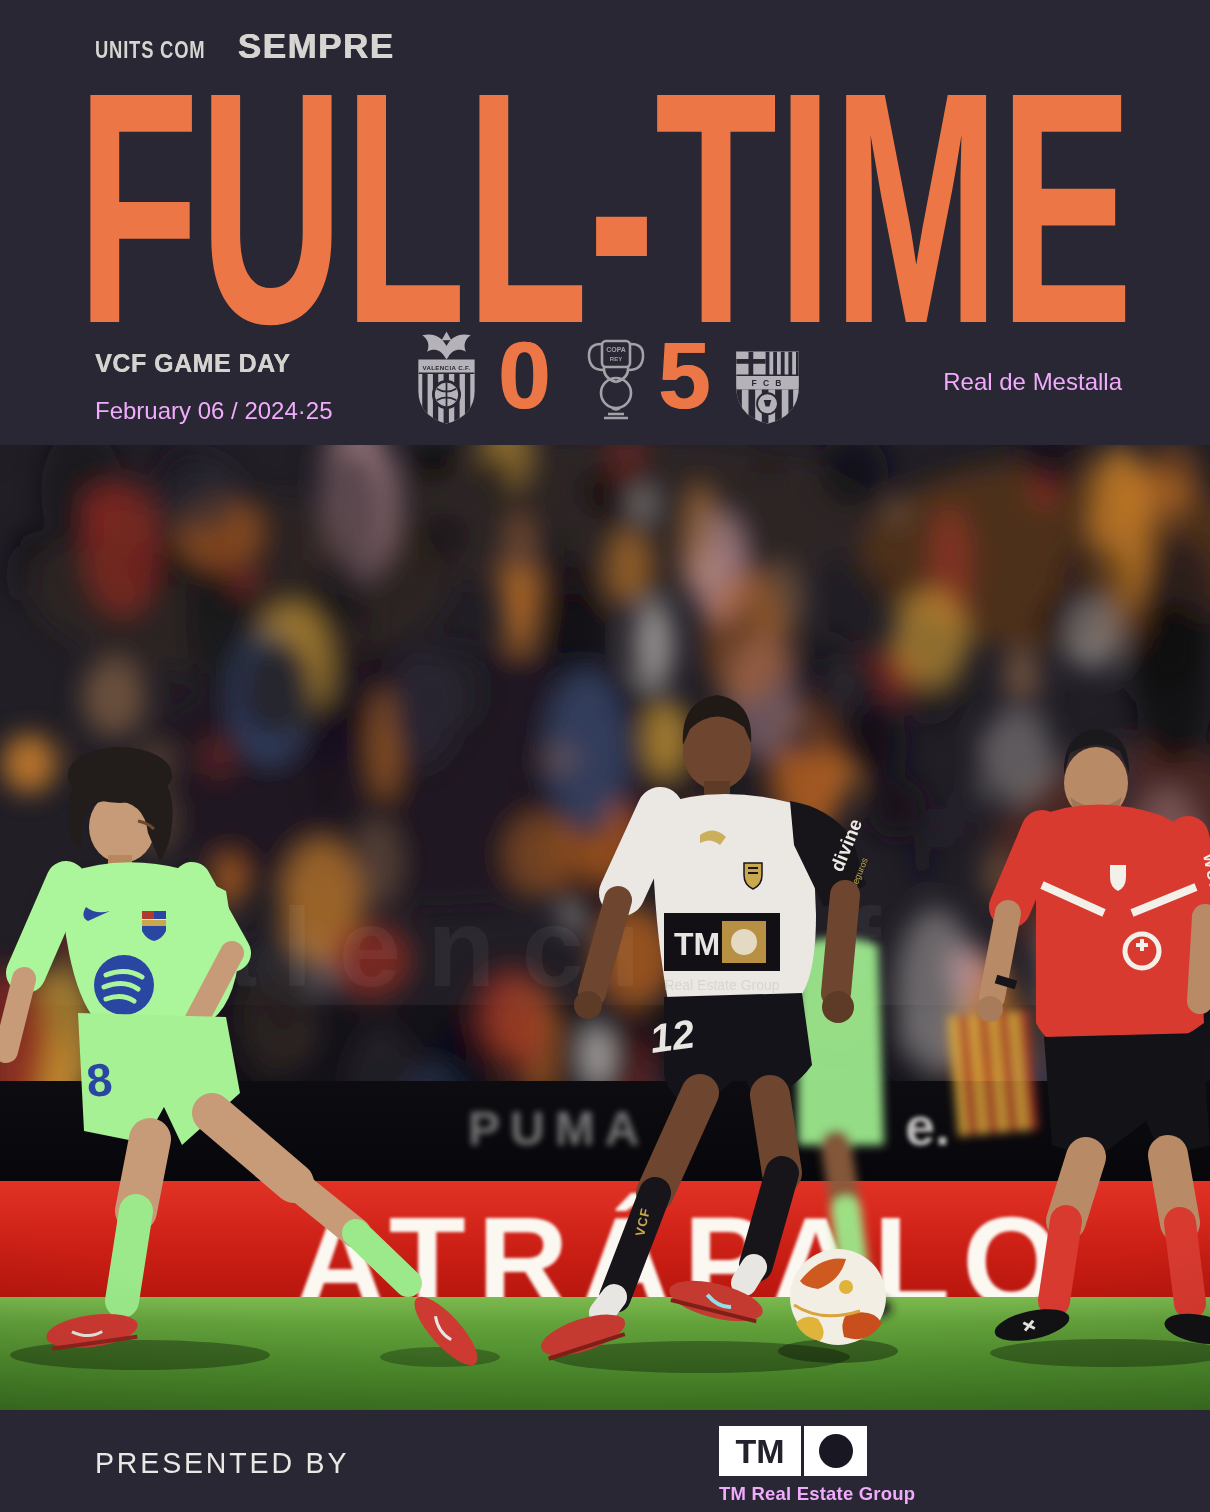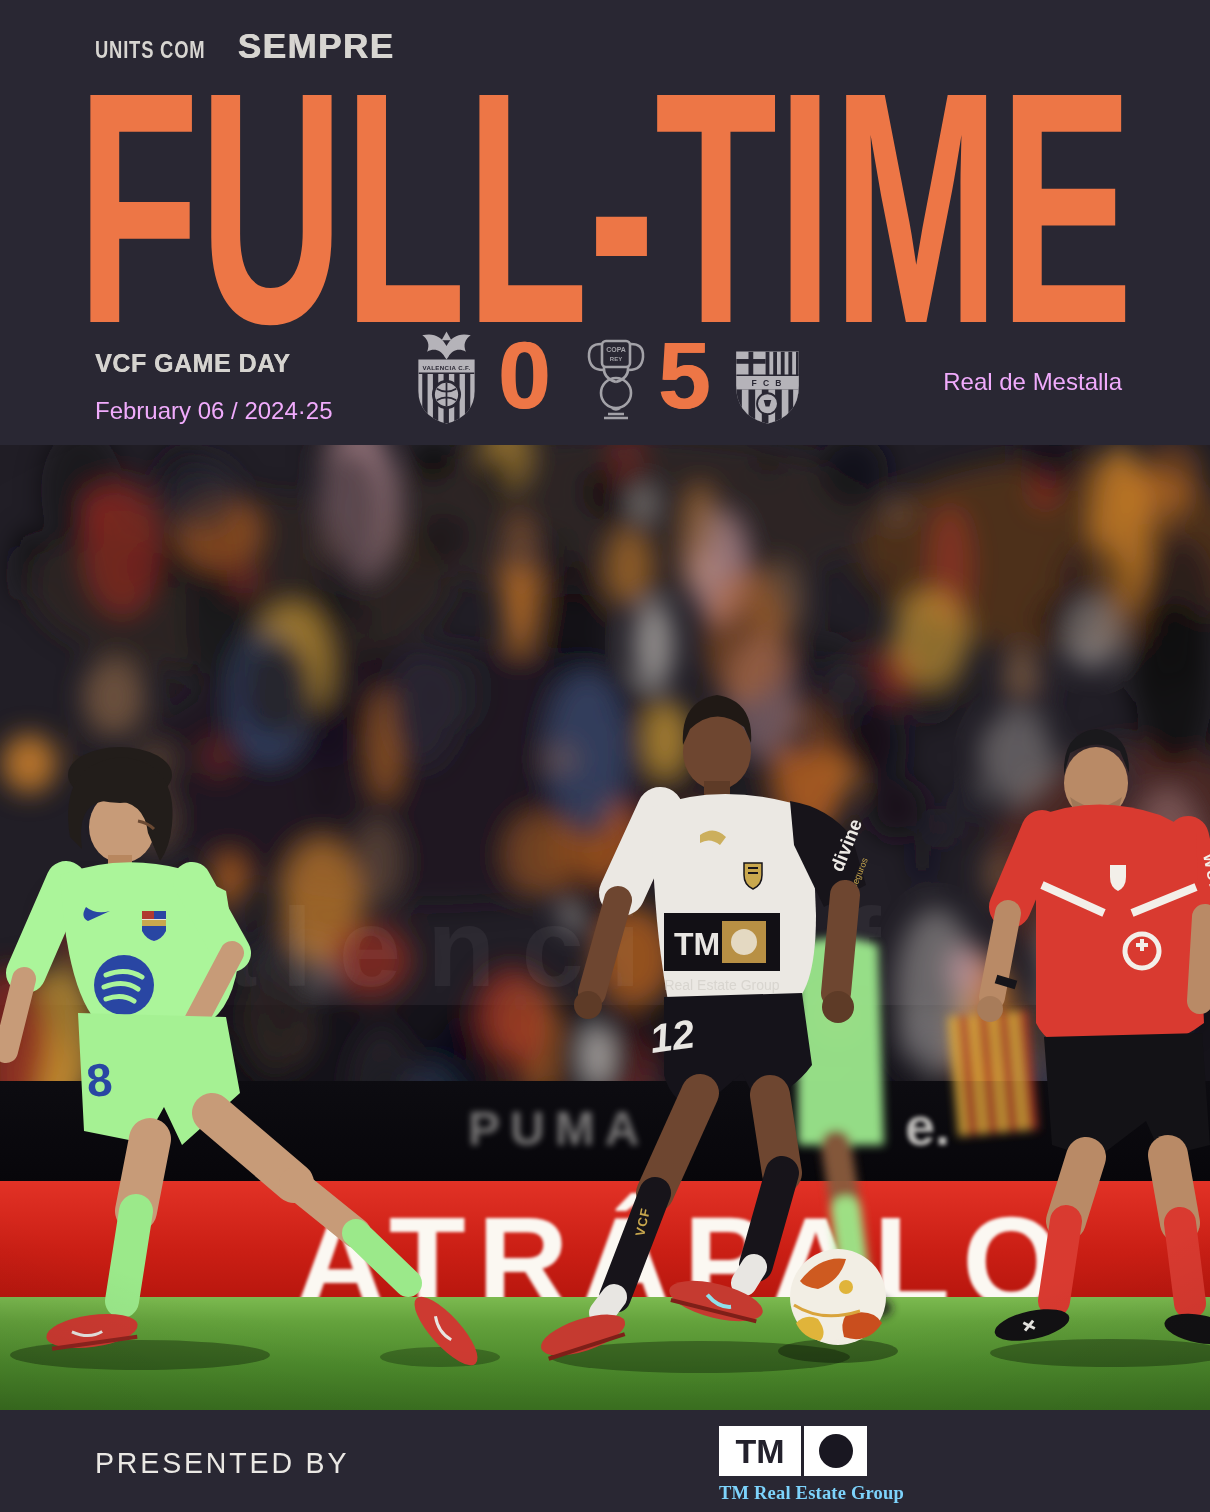--- a/index.html
+++ b/index.html
@@ -62,22 +62,22 @@
   .footer { position:absolute; left:0; top:1410px; width:959px; height:102px; }
   .presented { position:absolute; left:95px; top:36px; font-size:30px; letter-spacing:3px;
                color:#EAE8E4; transform:scaleX(.95); transform-origin:left center; }
   .tm { position:absolute; right:92px; top:16px; width:148px; }
   .tm-box { width:148px; height:50px; background:#FFFFFF; display:flex; align-items:stretch; }
   .tm-left { flex:0 0 82px; display:flex; align-items:center; justify-content:center;
              font-size:34px; font-weight:700; color:#23212C; }
   .tm-right { flex:1; border-left:3px solid #23212C; display:flex; align-items:center;
               justify-content:center; }
   .tm-dot { width:34px; height:34px; border-radius:50%; background:#191721; }
-  .tm-name { margin-top:7px; text-align:left; font-size:18.5px; font-weight:700; color:#7dd3fc;
-             letter-spacing:.2px; white-space:nowrap;font-family:Liberation Serif, serif; }
+  .tm-name { margin-top:7px; text-align:left; font-size:18.5px; font-weight:700; color:#f0abfc;
+             letter-spacing:.2px; white-space:nowrap; }
 </style>
 </head>
 <body>
 
 <div class="poster">
 
   <div class="tagline tl-left">
     <span class="reg">UNITS COM</span>
     <span class="strong">SEMPRE</span>
   </div>

